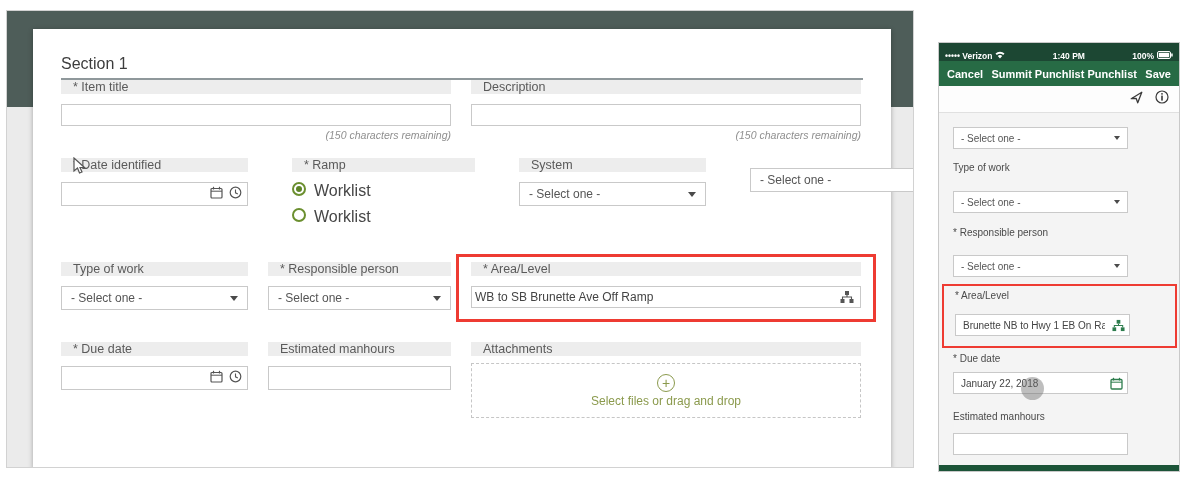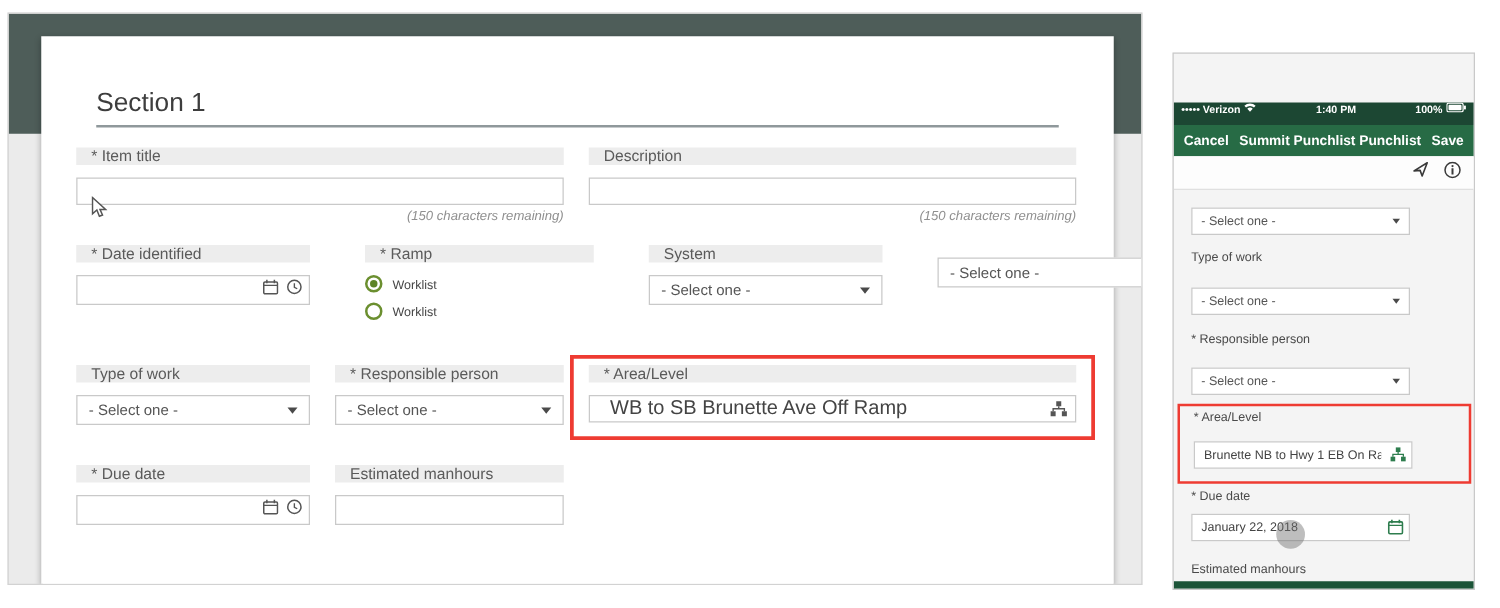--- a/index.html
+++ b/index.html
@@ -3,48 +3,48 @@
 <meta charset="utf-8">
 <style>
   html,body{margin:0;padding:0;width:1200px;height:486px;background:#fff;overflow:hidden;
     font-family:"Liberation Sans",sans-serif;}
   .panel{position:absolute;box-sizing:border-box;}
   
   .desktop-panel{left:6px;top:10px;width:908px;height:458px;background:#ebebeb;border:1px solid #d2d2d2;overflow:hidden;}
   .desktop-topbar{position:absolute;top:0;left:0;right:0;height:96px;background:#4e5d59;}
   .desktop-card{position:absolute;left:26px;top:18px;width:858px;height:440px;background:#fff;
     box-shadow:0 1px 5px rgba(0,0,0,.3);padding:26px 28px 0;box-sizing:border-box;}
-  .section-title{font-size:21px;color:#3d3d3d;font-weight:400;margin:16px;padding-bottom:5px;border-bottom:2px solid #8f989b;}
+  .section-title{font-size:16px;color:#3d3d3d;font-weight:400;margin:0;padding-bottom:5px;border-bottom:2px solid #8f989b;}
   .row{display:grid;grid-template-columns:187px 183px 187px 183px;column-gap:20px;}
   .row1{margin-top:0;}
   .field-label{background:#ededed;color:#5a5a5a;font-size:12.5px;padding:0 12px;box-sizing:border-box;white-space:nowrap;overflow:hidden;}
   .span2{grid-column:span 2;}
   .cell{display:flex;flex-direction:column;}
-  input.ti{border:1px solid #c9c9c9;background:#fff;height:22px;margin-top:10px;font-family:inherit;font-size:16px;color:#444;padding:0 16px;box-sizing:border-box;width:100%;}
+  input.ti{border:1px solid #c9c9c9;background:#fff;height:22px;margin-top:10px;font-family:inherit;font-size:12px;color:#444;padding:0 3px;box-sizing:border-box;width:100%;}
   .hint{font-size:10.5px;color:#8f8f8f;font-style:italic;text-align:right;margin-top:3px;height:13px;}
   .date-wrap{position:relative;margin-top:10px;}
   .date-wrap input{margin-top:0;padding-right:52px;}
   .date-icons{position:absolute;right:6px;top:0;height:24px;display:flex;align-items:center;gap:6px;}
   .sel{border:1px solid #c9c9c9;background:#fff;height:24px;margin-top:10px;display:flex;align-items:center;justify-content:space-between;padding:0 9px;font-size:12px;color:#555;cursor:pointer;box-sizing:border-box;}
   .chev{width:0;height:0;border-left:4px solid transparent;border-right:4px solid transparent;border-top:5px solid #4a4a4a;}
   .radio-group{margin-top:10px;}
-  .radio-row{display:flex;align-items:flex-end;gap:8px;margin-bottom:8px;font-size:10px;color:#464646;}
+  .radio-row{display:flex;align-items:flex-start;gap:8px;margin-bottom:8px;font-size:16px;color:#464646;}
   .radio{width:14px;height:14px;border-radius:50%;border:2px solid #6b8f2f;box-sizing:border-box;background:#fff;position:relative;flex:0 0 auto;}
   .radio.sel-on::after{content:"";position:absolute;left:2px;top:2px;width:6px;height:6px;border-radius:50%;background:#5d8427;}
   .red-box{border:3px solid #ee3b32;padding:5px 12px 11px;margin:-8px -15px -14px;align-self:start;}
   .area-input-wrap{position:relative;margin-top:10px;}
   .area-input-wrap input{margin-top:0;padding-right:30px;}
   .area-icon{position:absolute;right:7px;top:4px;}
   .dropzone{border:1px dashed #c6c6c6;margin-top:7px;height:53px;display:flex;flex-direction:column;align-items:center;justify-content:center;gap:2px;cursor:pointer;}
   .plus-circle{width:18px;height:18px;border-radius:50%;border:1.5px solid #8b9a4d;color:#8b9a4d;font-size:14px;line-height:17px;text-align:center;box-sizing:border-box;}
   .dz-text{color:#8b9a4d;font-size:12px;}
   .mouse-cursor{position:absolute;left:40px;top:128px;}
   
   .phone-panel{left:938px;top:42px;width:242px;height:430px;background:#f4f4f4;border:1px solid #c9c9c9;overflow:hidden;}
-  .status-bar{height:18px;background:#1c4733;color:#fff;display:flex;align-items:flex-start;justify-content:space-between;padding:0 6px;font-size:8.5px;font-weight:bold;margin-top:39px;}
+  .status-bar{height:18px;background:#1c4733;color:#fff;display:flex;align-items:flex-end;justify-content:space-between;padding:0 6px;font-size:8.5px;font-weight:bold;}
   .sb-left,.sb-right{display:flex;align-items:center;gap:3px;}
   .nav-bar{height:25px;background:#276b45;color:#fff;display:flex;align-items:center;justify-content:space-between;padding:0 8px;font-size:11px;font-weight:bold;}
   .toolbar{height:26px;background:#fdfdfd;border-bottom:1px solid #e0e0e0;display:flex;align-items:center;justify-content:flex-end;gap:12px;padding:0 10px;}
   .phone-body{padding:8px 14px 0;position:relative;}
   .p-label{font-size:10px;color:#4a4a4a;margin-top:13px;}
   .p-sel{width:175px;height:22px;background:#fff;border:1px solid #c9c9c9;display:flex;align-items:center;justify-content:space-between;padding:0 7px;font-size:10px;color:#555;box-sizing:border-box;cursor:pointer;}
   .p-sel .chev{border-left-width:3.5px;border-right-width:3.5px;border-top-width:4.5px;}
   .m6{margin-top:6px;} .m17{margin-top:17px;} .m18{margin-top:18px;} .m8{margin-top:8px;} .m11{margin-top:11px;} .m14{margin-top:14px;}
   .p-redbox{border:2.5px solid #ee3b32;margin:7px -12px 0 -11px;padding:4px 11px 10px;}
   .p-redbox .p-label{margin-top:0;}
@@ -175,20 +175,27 @@
                   <circle cx="6.5" cy="6.5" r="5.3" fill="none" stroke="#555" stroke-width="1.2"></circle>
                   <path d="M6.5 3.5 L6.5 6.8 L8.8 8" fill="none" stroke="#555" stroke-width="1.1"></path>
                 </svg></span>
           </span>
         </div>
       </div>
       <div class="cell">
         <div class="field-label">Estimated manhours</div>
         <input class="ti" type="text" readonly="" style="height: 24px;" value="">
       </div>
+      <div class="cell span2">
+        <div class="field-label">Attachments</div>
+        <div class="dropzone">
+          <span class="plus-circle">+</span>
+          <span class="dz-text">Select files or drag and drop</span>
+        </div>
+      </div>
     </div>
 
   </div>
 </div>
 
 <div class="panel phone-panel">
   <div class="status-bar">
     <span class="sb-left">
       <span>••••• Verizon</span>
       <span><svg width="10" height="8" viewBox="0 0 10 8">

